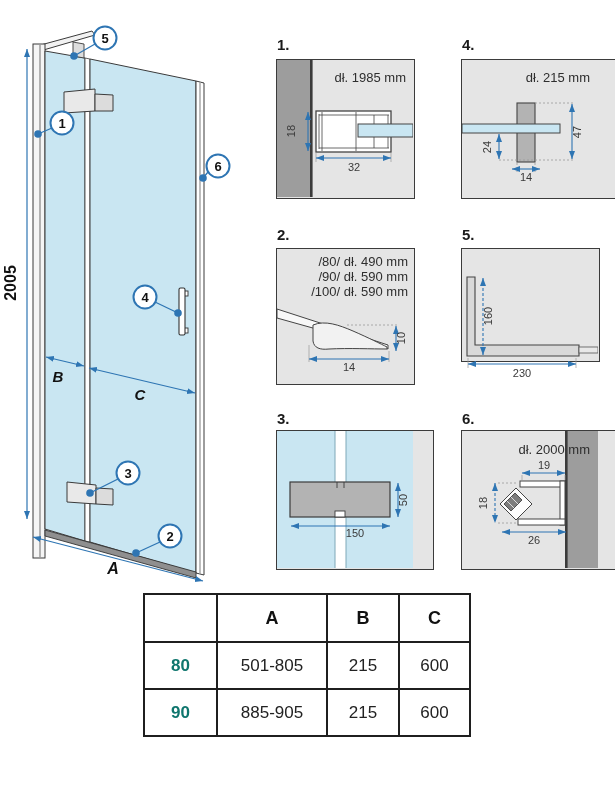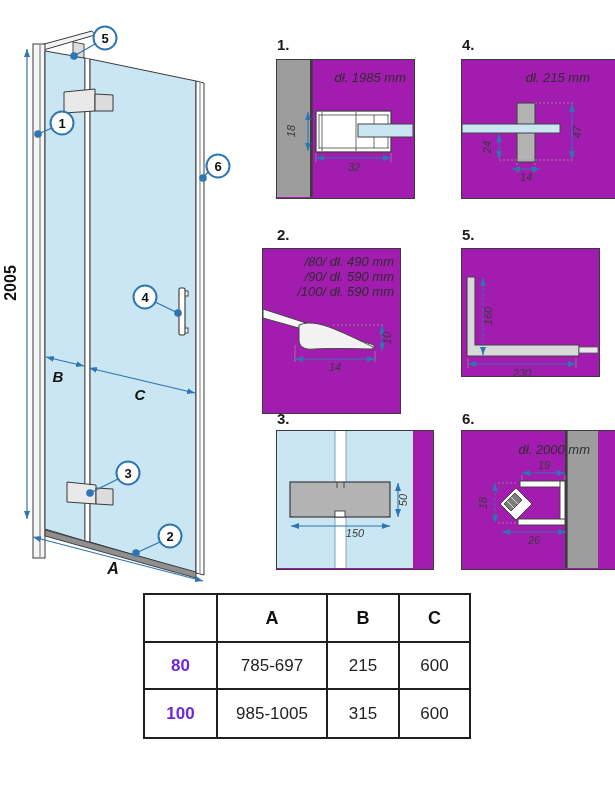--- a/index.html
+++ b/index.html
@@ -1,27 +1,27 @@
 <!DOCTYPE html>
 <html><head>
 <meta charset="utf-8">
 <style>
   html,body{margin:0;padding:0;background:#ffffff;}
   body{font-family:"Liberation Sans","DejaVu Sans",sans-serif;}
   #stage{position:relative;width:615px;height:799px;background:#fff;overflow:hidden;}
   .abs{position:absolute;}
   .panel-label{font-size:15px;font-weight:bold;color:#1a1a1a;}
-  .panel-box{border:1.6px solid #3b3b3b;background:#a21caf;box-sizing:border-box;font-style:italic;}
+  .panel-box{border:1.6px solid #3b3b3b;background:#e5e5e5;box-sizing:border-box;}
   .panel-box svg{display:block;}
   
   table.spec{border-collapse:collapse;table-layout:fixed;}
   table.spec td{border:2px solid #1f1f1f;text-align:center;vertical-align:middle;
     font-size:17px;color:#222;background:#fff;padding:0;}
   table.spec td.hd{font-weight:bold;font-size:18px;color:#111;}
-  table.spec td.sz{font-weight:bold;color:#6d28d9;}
+  table.spec td.sz{font-weight:bold;color:#0f766e;}
   svg text{font-family:"Liberation Sans","DejaVu Sans",sans-serif;}
   .dimtxt{font-size:11px;fill:#3a3a3a;}
   .dltxt{font-size:13px;fill:#2e2e2e;}
   .callout-num{font-size:13px;font-weight:bold;fill:#111;}
 </style>
 </head>
 <body>
 
 <div id="stage">
 
@@ -188,21 +188,21 @@
       </g>
       <defs>
         <marker id="ar4" markerWidth="9" markerHeight="8" refX="8" refY="3" orient="auto-start-reverse" markerUnits="userSpaceOnUse">
           <path d="M0,0 L8,3 L0,6 Z" fill="#2e75b3"></path>
         </marker>
       </defs>
     </svg>
   </div>
 
   <div class="abs panel-label" style="left:277px;top:226px">2.</div>
-  <div class="abs panel-box" style="left:262px;top:248px;width:139px;height:166px">
+  <div class="abs panel-box" style="left:276px;top:248px;width:139px;height:137px">
     <svg width="136" height="134" viewBox="0 0 136 134">
       <text x="131" y="17" text-anchor="end" class="dltxt">/80/ dł. 490 mm</text>
       <text x="131" y="32" text-anchor="end" class="dltxt">/90/ dł. 590 mm</text>
       <text x="131" y="47" text-anchor="end" class="dltxt">/100/ dł. 590 mm</text>
 
       <g>
         <polygon points="0,60 111,96 111,100 0,69" fill="#f8f8f8" stroke="#444" stroke-width="1"></polygon>
         <path d="M36,76 C48,71 62,76 76,82 C92,89 104,95 110,98 L110,100 C95,100 72,99 52,100 C43,101 37,99 36,92 Z" fill="#f2f2f2" stroke="#444" stroke-width="1"></path>
       </g>
       <line x1="70" y1="76" x2="122" y2="76" stroke="#999" stroke-width="0.8" stroke-dasharray="2,2"></line>
@@ -218,21 +218,21 @@
       </g>
       <defs>
         <marker id="ar2" markerWidth="9" markerHeight="8" refX="8" refY="3" orient="auto-start-reverse" markerUnits="userSpaceOnUse">
           <path d="M0,0 L8,3 L0,6 Z" fill="#2e75b3"></path>
         </marker>
       </defs>
     </svg>
   </div>
 
   <div class="abs panel-label" style="left:462px;top:226px">5.</div>
-  <div class="abs panel-box" style="left:461px;top:248px;width:139px;height:129px">
+  <div class="abs panel-box" style="left:461px;top:248px;width:139px;height:114px">
     <svg width="136" height="134" viewBox="0 0 136 134">
       <polygon points="5,28 13,28 13,96 117,96 117,107 5,107" fill="#d9d9d9" stroke="#444" stroke-width="1.1"></polygon>
       <rect x="117" y="98" width="19" height="6" fill="#e8e8e8" stroke="#555" stroke-width="0.8"></rect>
       <g>
         <line x1="21" y1="29" x2="21" y2="106" stroke="#2e75b3" stroke-width="1.1" stroke-dasharray="3,2" marker-start="url(#ar5)" marker-end="url(#ar5)"></line>
         <text transform="translate(30,67) rotate(-90)" text-anchor="middle" class="dimtxt">160</text>
       </g>
       <g>
         <line x1="6" y1="109" x2="6" y2="119" stroke="#999" stroke-width="0.7"></line>
         <line x1="114" y1="109" x2="114" y2="119" stroke="#999" stroke-width="0.7"></line>
@@ -319,26 +319,26 @@
   <table class="spec abs" style="left:143px;top:593px">
     <tbody>
         <tr>
       <td class="hd" style="width:71px;height:46px"></td>
       <td class="hd" style="width:108px">A</td>
       <td class="hd" style="width:70px">B</td>
       <td class="hd" style="width:69px">C</td>
     </tr>
     <tr>
       <td class="sz" style="height:45px">80</td>
-      <td>785-697</td>
+      <td>501-805</td>
       <td>215</td>
       <td>600</td>
     </tr>
     <tr>
-      <td class="sz" style="height:47px">100</td>
-      <td>985-1005</td>
-      <td>315</td>
+      <td class="sz" style="height:45px">90</td>
+      <td>885-905</td>
+      <td>215</td>
       <td>600</td>
     </tr>
   </tbody>
     </table>
 
 </div>
 
 </body></html>

